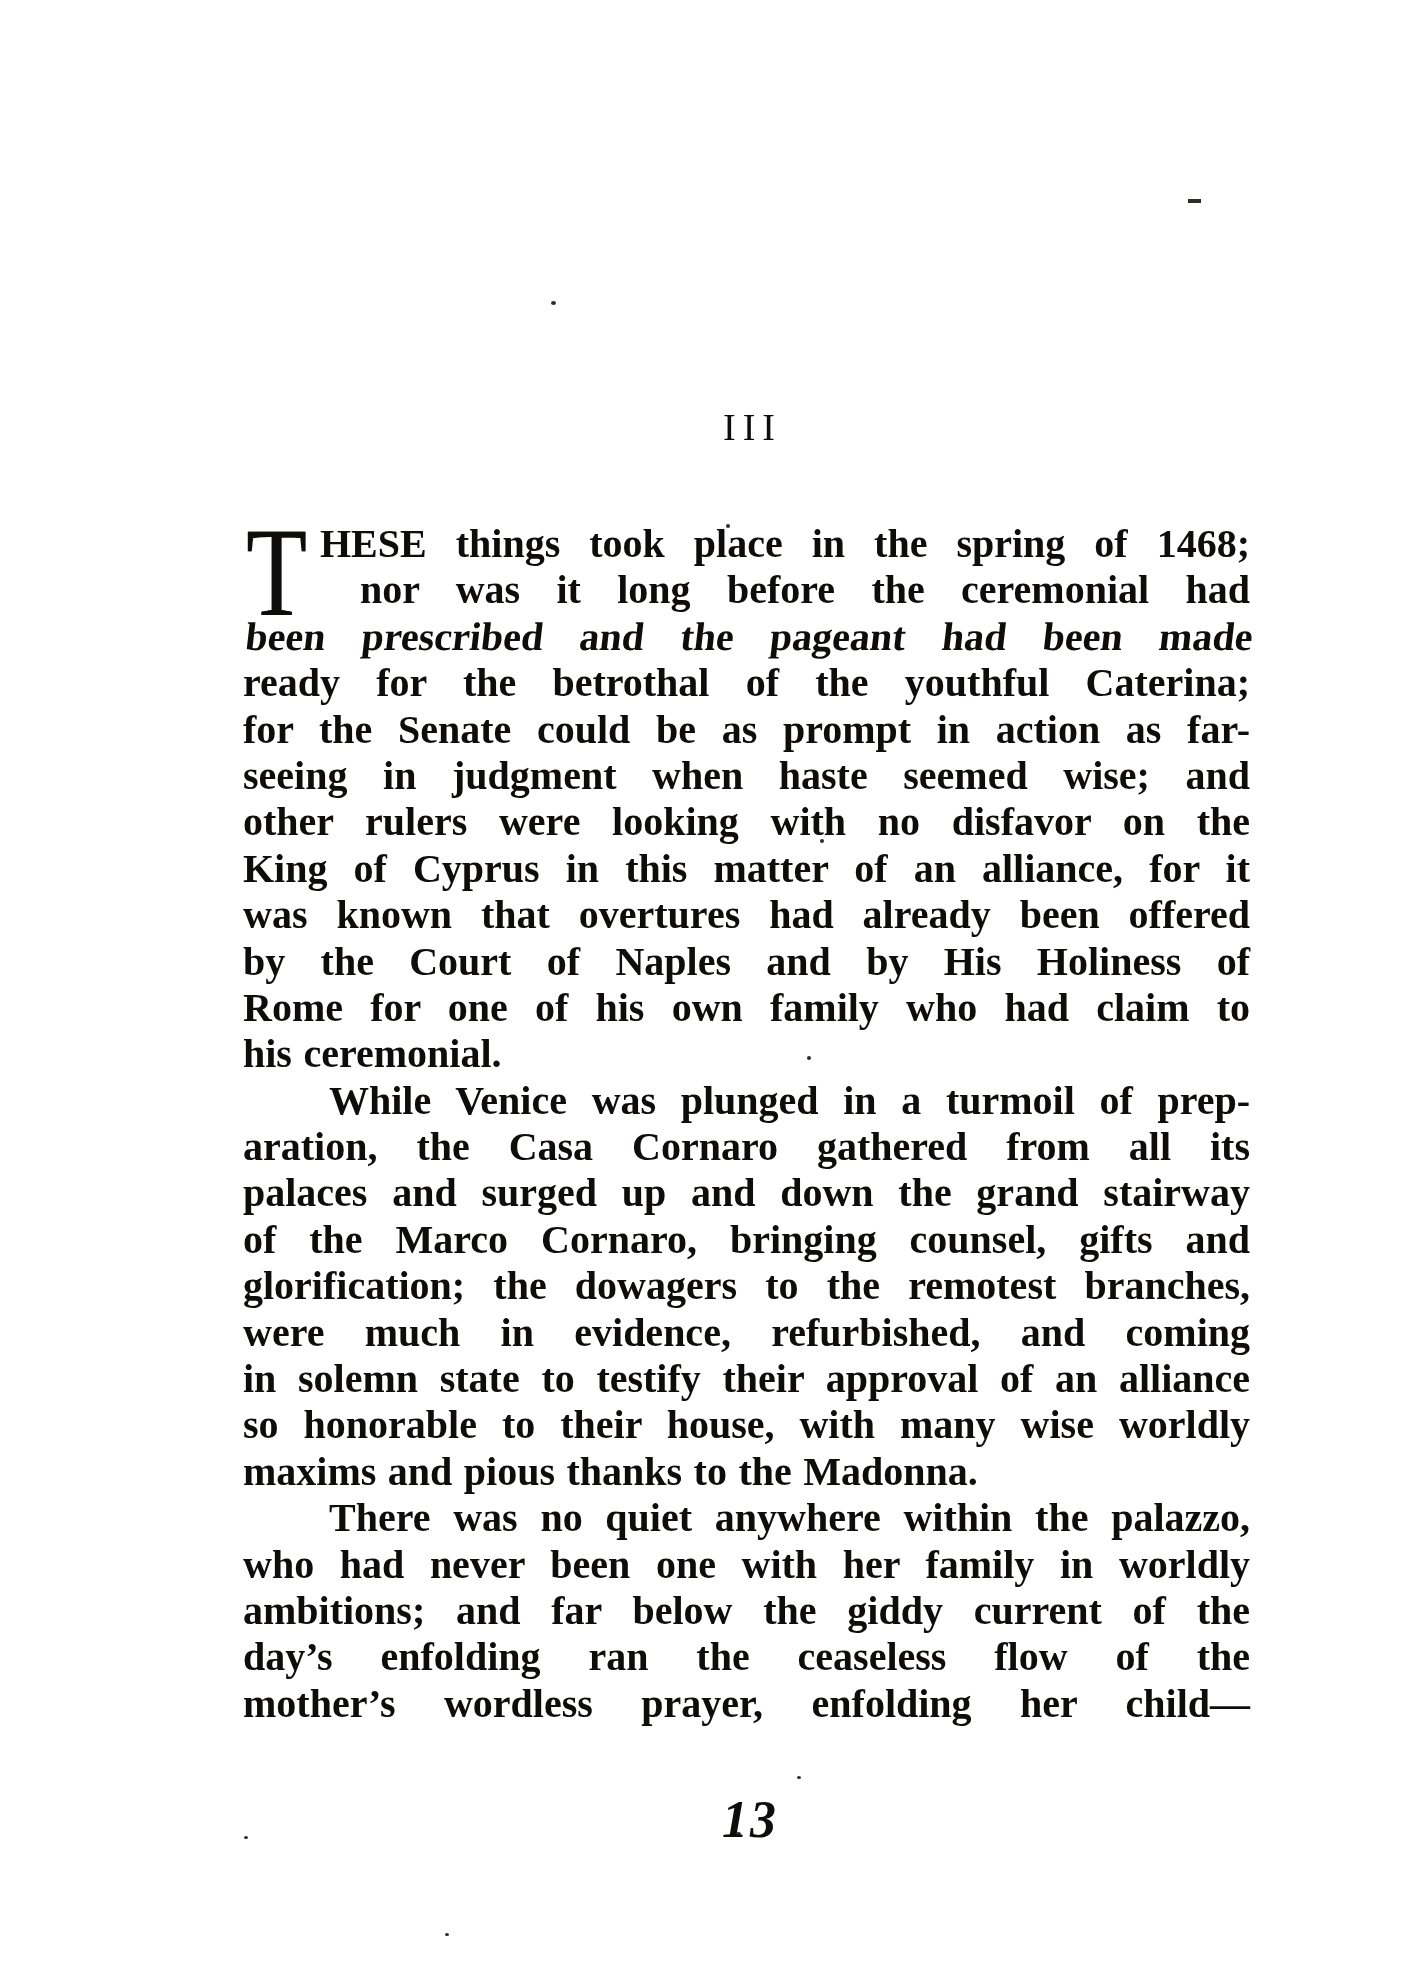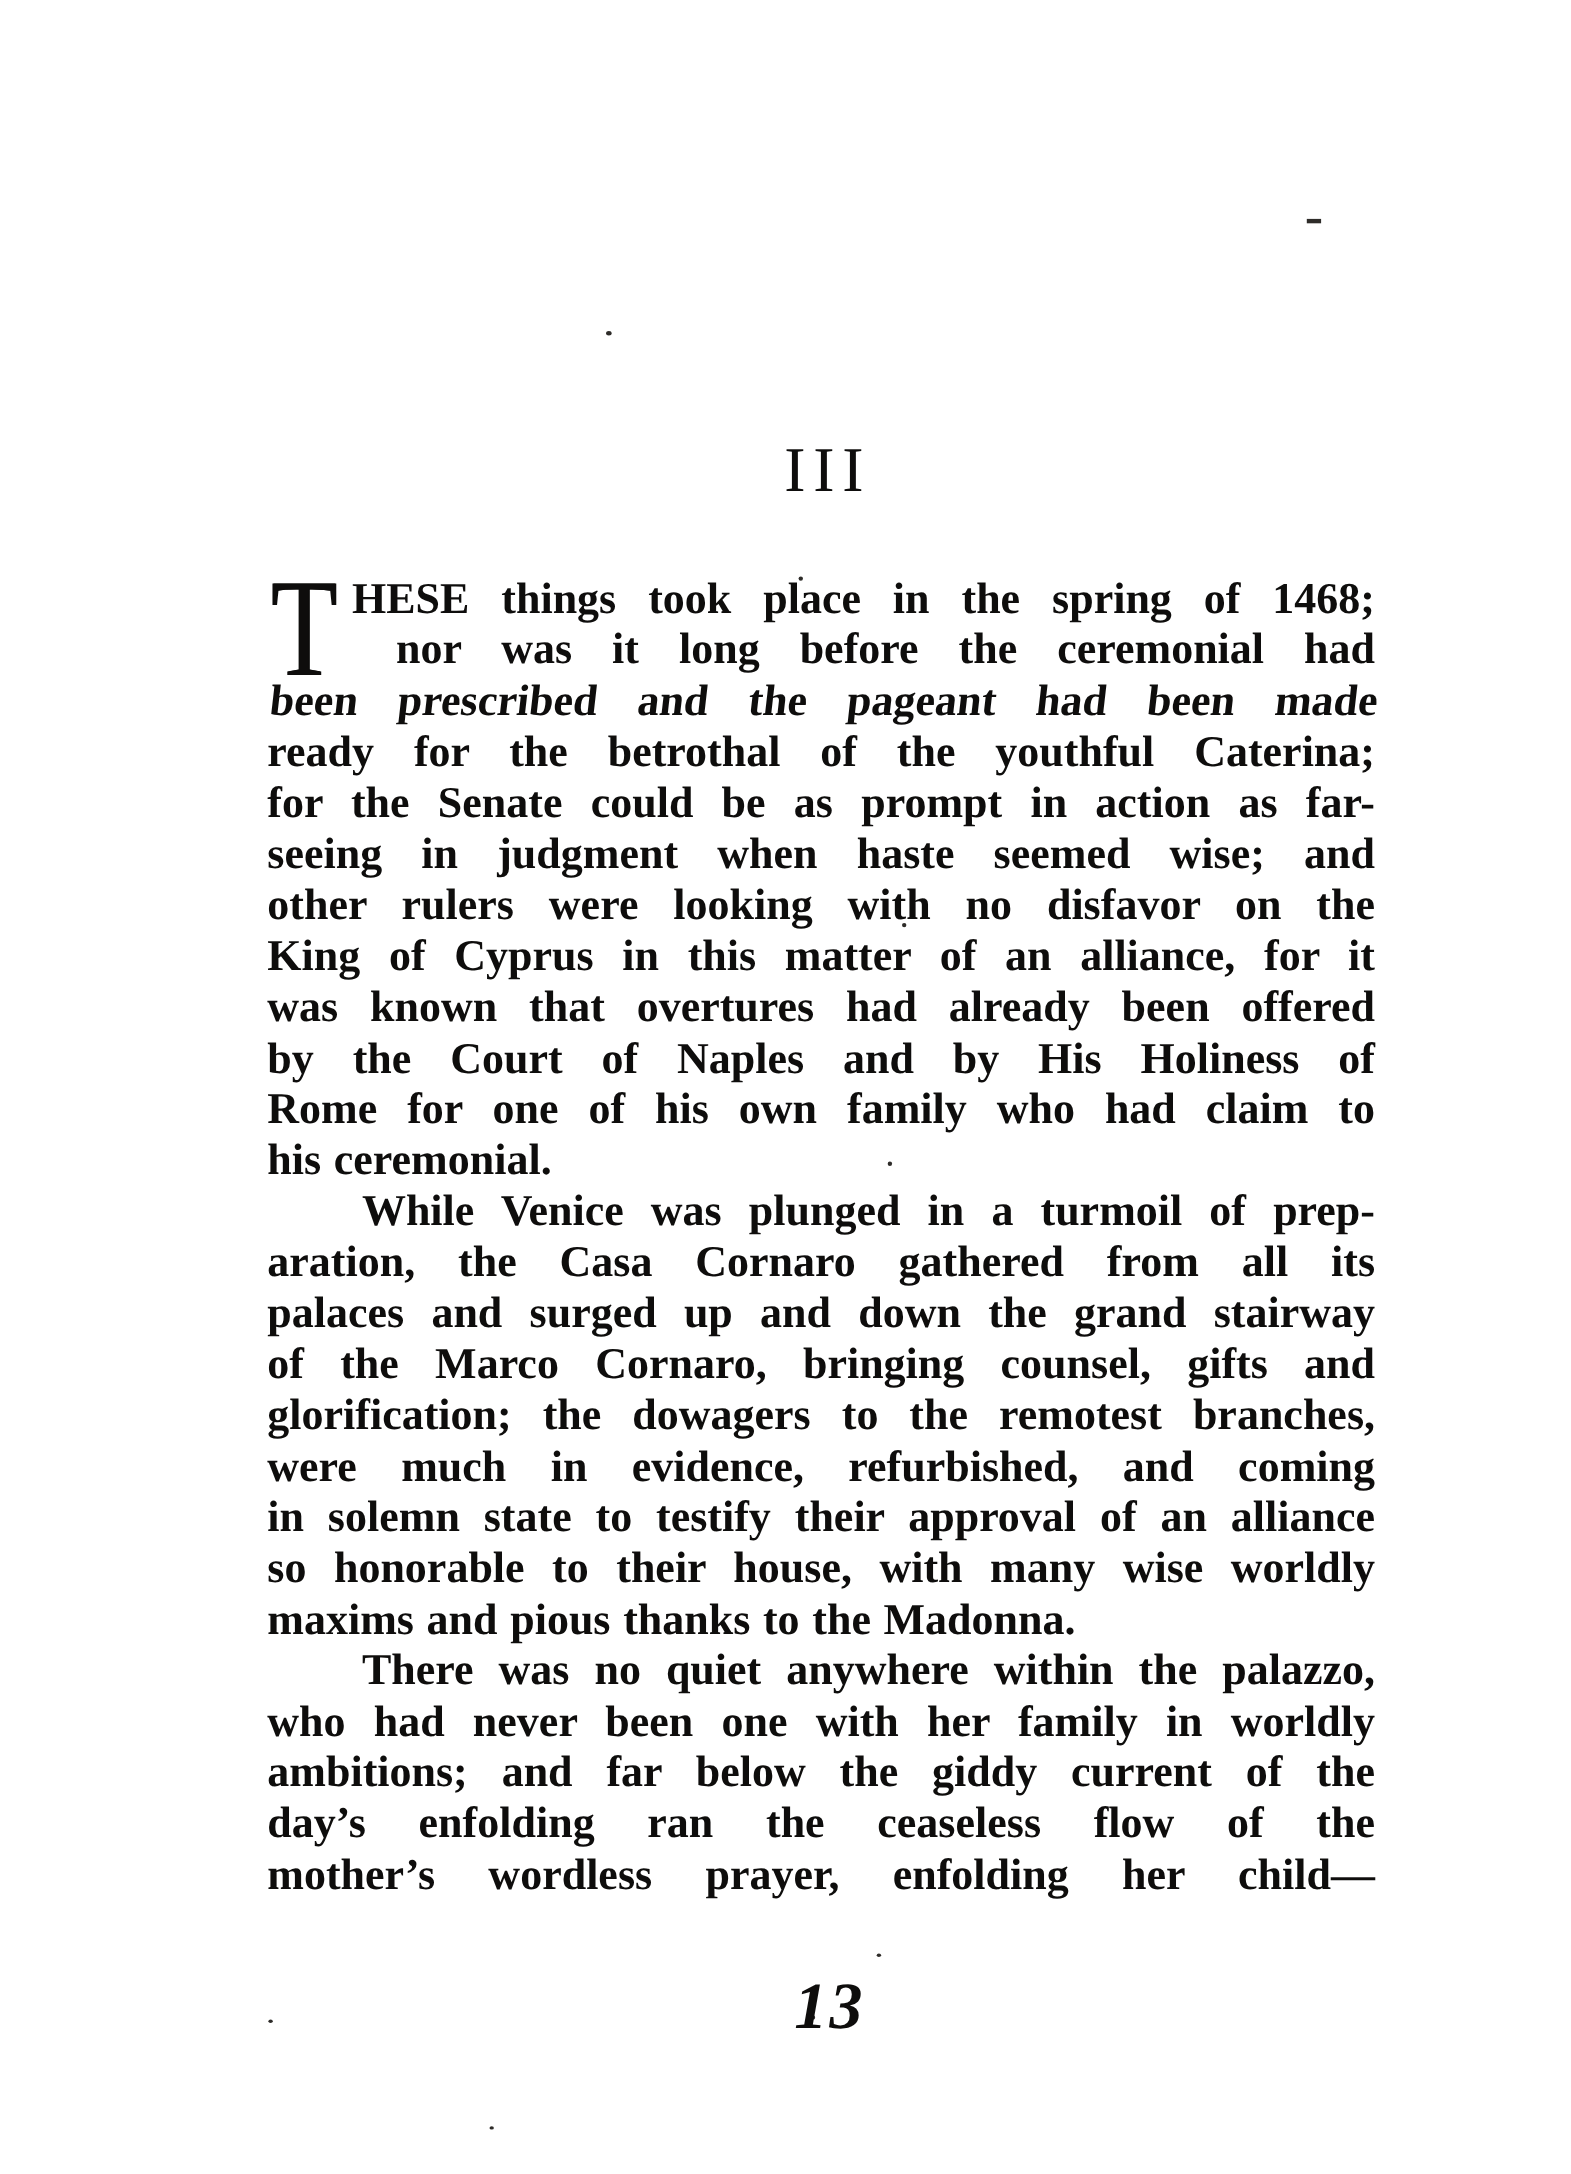--- a/index.html
+++ b/index.html
@@ -8,21 +8,21 @@
     width:1428px;height:1976px;
     background:#ffffff;
     color:#0e0d0c;
     font-family:"Liberation Serif", serif;
     overflow:hidden;
   }
   .heading{
     position:absolute;
     left:243px;top:398px;width:1007px;
     text-align:center;
-    font-size:58px;line-height:58px;
+    font-size:38px;line-height:58px;
     letter-spacing:7px;
     text-indent:12px;
   }
   .dropcap{
     position:absolute;
     left:246px;top:509px;
     font-size:127px;line-height:1;
     transform:scaleX(0.78);
     transform-origin:left top;
     text-shadow:1px 0 0 currentColor;
@@ -41,21 +41,21 @@
     white-space:normal;
   }
   .ln.left{text-align:left;text-align-last:left;}
   .pl77{padding-left:77px;}
   .pl117{padding-left:117px;}
   .ind{padding-left:86px;}
   .skew{transform:skewX(-6.5deg);transform-origin:0 100%;}
   .pagenum{
     position:absolute;
     left:722px;top:1790px;
-    font-size:60px;
+    font-size:52px;
     font-style:italic;font-weight:bold;
     letter-spacing:2px;
   }
   .speck{position:absolute;background:#2e2c29;}
   .speck.round{border-radius:50%;}
 </style>
 </head>
 <body>
 
 <div class="page">

